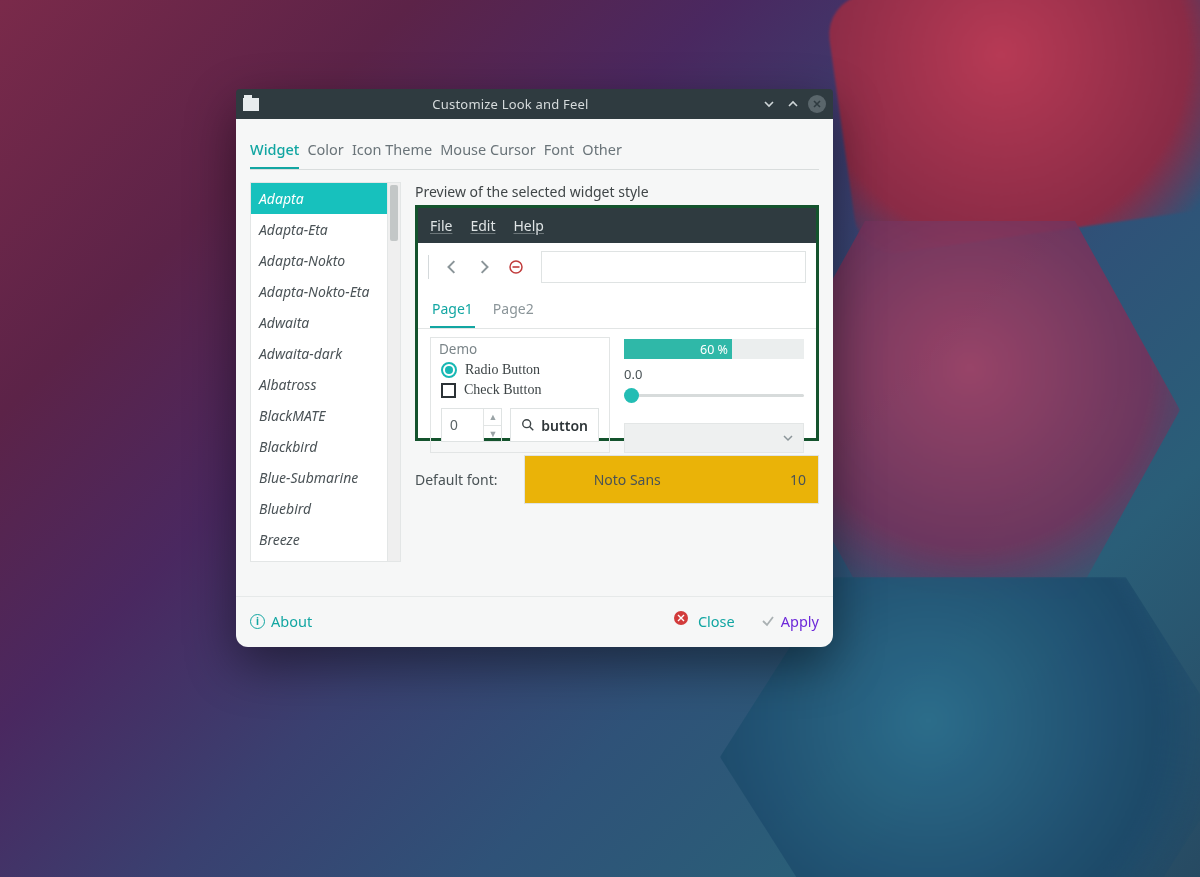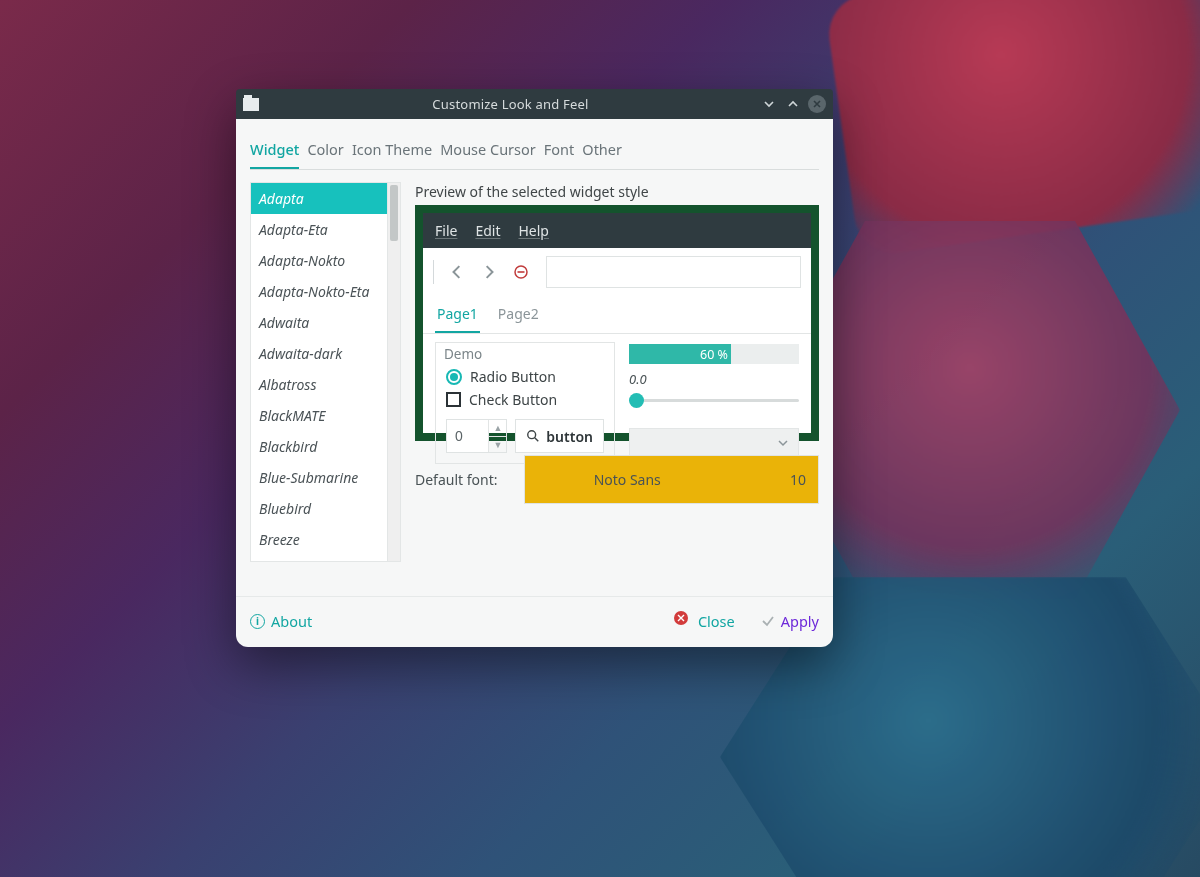--- a/index.html
+++ b/index.html
@@ -43,51 +43,51 @@
     width:138px; height:380px; overflow:hidden; background:#fff; border:1px solid #e3e6e6;
     font-size:14px; color:#4b5357;
   }
   .themelist .item { padding:6px 8px; cursor:pointer; white-space:nowrap;font-style:italic; }
   .themelist .item.selected { background:#17c1bd; color:#fff; }
   .scrollbar { width:13px; height:380px; background:#efefef; border:1px solid #e3e6e6; border-left:none; position:relative; }
   .scrollbar .thumb{ position:absolute; left:2px; right:2px; top:2px; height:56px; background:#c3c7c7; border-radius:2px;}
 
   .rightcol { flex:1; display:flex; flex-direction:column; }
   .preview-label { font-size:14px; color:#404648; margin-bottom:4px; }
-  .preview-frame { border:8px solid #14532d; background:#fff; height:236px; display:flex; flex-direction:column; }
+  .preview-frame { border:3px solid #14532d; background:#fff; height:236px; display:flex; flex-direction:column; }
   .menubar { background:#2f3b40; color:#dfe4e5; display:flex; gap:18px; padding:8px 12px; font-size:14px;}
   .menubar span { cursor:pointer; }
   .menubar span.u { text-decoration: underline; text-decoration-color: rgba(223,228,229,.35); text-underline-offset:2px;}
   .toolbar { display:flex; align-items:center; gap:6px; padding:8px 10px 12px 10px; }
   .sep { width:1px; height:24px; background:#d4d9db; margin-right:4px;}
   .navbtn { width:26px; height:26px; display:flex; align-items:center; justify-content:center; color:#8b9599; cursor:pointer;}
   .stopbtn { color:#c13c3c; }
   .toolbar .entry { flex:1; height:32px; border:1px solid #dfe3e3; margin-left:6px; background:#fff;}
   .inner-tabs { display:flex; gap:16px; padding: 0 12px; font-size:14px; color:#8b9599; border-bottom:1px solid #e2e5e5;}
   .inner-tab { padding:4px 2px 8px; cursor:pointer;}
   .inner-tab.active { color:#12a6a2; border-bottom:2px solid #12a6a2; }
   .page { display:flex; gap:14px; padding:8px 12px 12px 12px; }
   .demo-frame { border:1px solid #e2e5e5; padding:4px 10px 10px 10px; width:180px;}
   .demo-frame .legend{ font-size:13.5px; color:#7b8589; margin:-2px 0 4px -2px;}
-  .radio-row, .check-row { display:flex; align-items:center; gap:8px; font-size:14px; color:#3d4446; margin:4px 0; cursor:pointer;}
+  .radio-row, .check-row { display:flex; align-items:center; gap:8px; font-size:14px; color:#3d4446; margin:4px 0; cursor:pointer;font-family:Liberation Serif, serif;}
   .radio-outer{ width:16px;height:16px;border:2px solid #17b8b4;border-radius:50%;display:flex;align-items:center;justify-content:center;}
   .radio-outer .dot{width:8px;height:8px;background:#17b8b4;border-radius:50%;}
   .check-box{ width:15px;height:15px;border:2px solid #2b3236;}
   .spin-row { display:flex; gap:8px; margin-top:10px;}
   .spin { width:70px; height:34px; border:1px solid #dfe3e3; display:flex; }
   .spin input{ flex:1; border:none; padding:0 8px; font-size:14px; color:#5a6366; width:40px;}
   .spin .chev { width:18px; display:flex; flex-direction:column; border-left:1px solid #e2e5e5;}
   .spin .chev div{flex:1; display:flex; align-items:center; justify-content:center; color:#9aa3a6; font-size:9px; cursor:pointer;}
   .spin .chev div + div{ border-top:1px solid #e2e5e5;}
   .iconbtn { height:34px; border:1px solid #dfe3e3; padding:0 10px; display:flex; align-items:center; gap:6px; font-size:14px; font-weight:600; color:#2e3538; background:#fff; cursor:pointer;}
   .ctrls { flex:1; padding-top:2px;}
   .progress { height:20px; background:#ebeeee; position:relative; display:flex; align-items:center; justify-content:center; font-size:12.5px; color:#fff;}
   .progress .fill { position:absolute; left:0; top:0; bottom:0; width:60%; background:#2fb8a8;}
   .progress span{position:relative;}
-  .numlbl { font-size:13px; color:#4a5356; margin:6px 0 2px;font-style:italic;}
+  .numlbl { font-size:13px; color:#4a5356; margin:6px 0 2px;}
   .slider { position:relative; height:20px; }
   .slider .track{ position:absolute; left:0; right:0; top:9px; height:3px; background:#d7dbdb; border-radius:2px;}
   .slider .thumb2{ position:absolute; top:3px; left:0; width:15px; height:15px; background:#23bdb4; border-radius:50%; cursor:pointer;}
   .combo { margin-top:18px; height:30px; background:#eef0f0; border:1px solid #e3e6e6; display:flex; align-items:center; justify-content:flex-end; padding:0 10px; color:#8b9599; cursor:pointer;}
 
   .fontrow { display:flex; align-items:center; gap:26px; margin-top:14px; font-size:14px; color:#4a5356;}
   .fontrow .fontbtn{ flex:1; height:49px; border:1px solid #dfe3e3; background:#eab308; display:flex; align-items:center; justify-content:center; gap:60px; cursor:pointer;}
   .fontrow .fontbtn .sz{ margin-left:auto; padding-right:12px;}
 
   .footer { border-top:1px solid #e6e9e9; margin-top:12px; padding:14px 14px 16px; display:flex; align-items:center; color:#6a7479; font-size:14.5px;}

